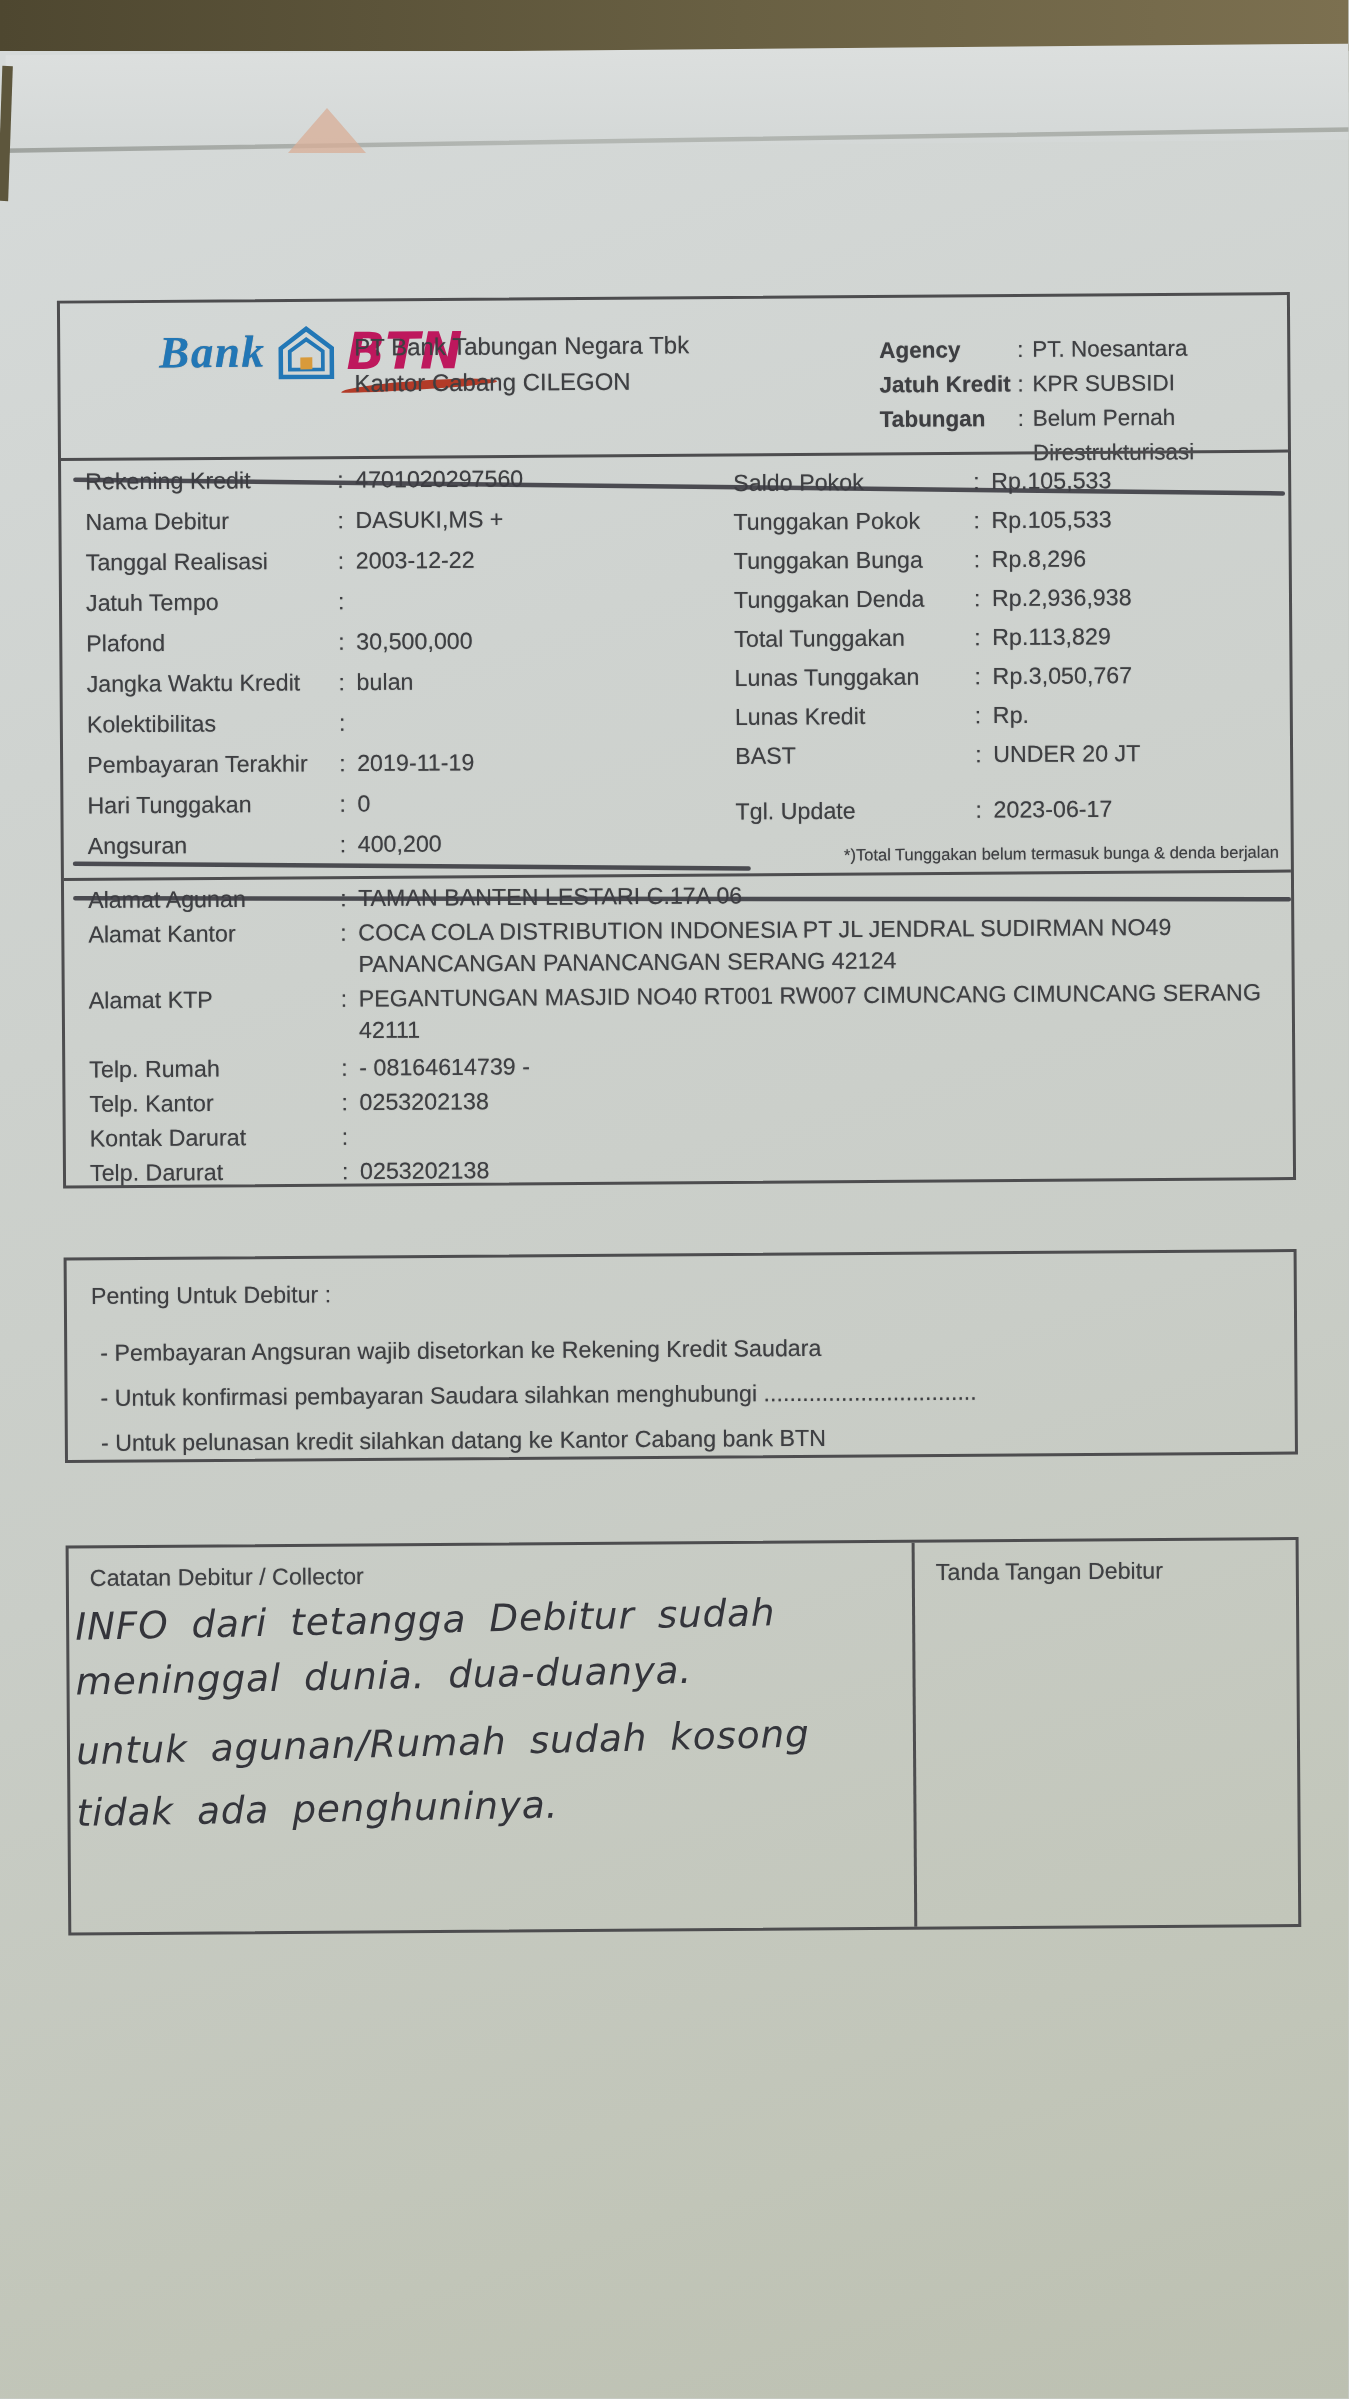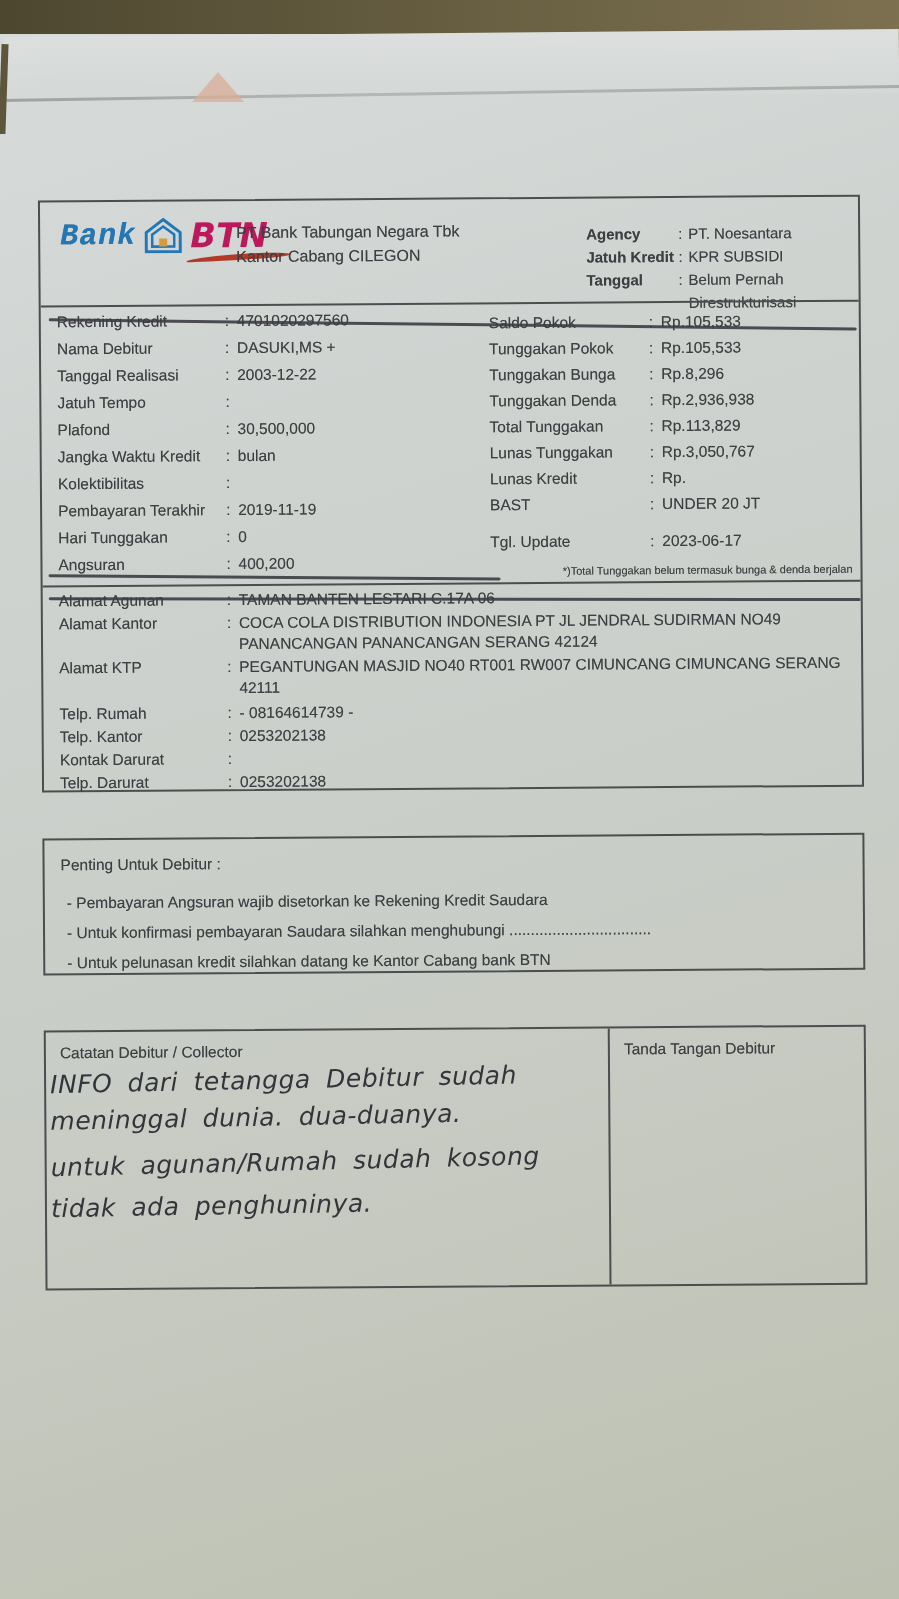--- a/index.html
+++ b/index.html
@@ -50,22 +50,22 @@
   .doc, .doc *{box-sizing:border-box;}
   .panel{position:absolute;left:0;width:822px;border:2px solid #4d4d4f;background:transparent;}
   .print{color:#3e3f42;text-shadow:0 0 0.6px rgba(62,63,66,0.55);}
   
   .panel-info{top:200px;height:592px;}
   .hline{position:absolute;left:0;right:0;height:2px;background:#4d4d4f;}
   .info-divider-1{top:103px;}
   .info-divider-2{top:383px;}
   
   .logo{position:absolute;left:20px;top:16px;display:flex;align-items:center;gap:6px;}
-  .logo-bank{font-family:Liberation Mono, monospace;font-style:italic;font-weight:bold;
-    font-size:30px;color:#2277b6;letter-spacing:1px;}
+  .logo-bank{font-family:Liberation Serif, serif;font-style:italic;font-weight:bold;
+    font-size:30px;color:#2277b6;letter-spacing:1px;margin-left:46px;}
   .logo-house{width:38px;height:36px;margin:0 2px;}
   .logo-btn-wrap{display:inline-block;position:relative;}
   .logo-btn{font-family:"DejaVu Sans", sans-serif;font-style:italic;font-weight:bold;
     font-size:34px;color:#be185d;letter-spacing:0px;line-height:30px;}
   .logo-swoosh{position:absolute;left:-4px;bottom:-9px;width:104px;height:6px;
     background:#b23b28;border-radius:60% 40% 50% 50%/80% 60% 40% 20%;
     transform:rotate(-3deg);}
   .company{position:absolute;left:196px;top:20px;font-size:16px;line-height:24px;}
   .meta{position:absolute;left:546px;top:24px;font-size:15px;line-height:23px;}
   .meta-row{display:flex;}
@@ -151,21 +151,21 @@
         <span class="meta-label">Agency</span>
         <span class="meta-colon">:</span>
         <span class="meta-value">PT. Noesantara</span>
       </div>
       <div class="meta-row">
         <span class="meta-label">Jatuh Kredit</span>
         <span class="meta-colon">:</span>
         <span class="meta-value">KPR SUBSIDI</span>
       </div>
       <div class="meta-row">
-        <span class="meta-label">Tanggal</span>
+        <span class="meta-label">Tabungan</span>
         <span class="meta-colon">:</span>
         <span class="meta-value">Belum Pernah Direstrukturisasi</span>
       </div>
     </div>
 
     <div class="hline info-divider-1"></div>
 
     <div class="col col-left print">
       <div class="frow">
         <span class="flabel">Rekening Kredit</span>

